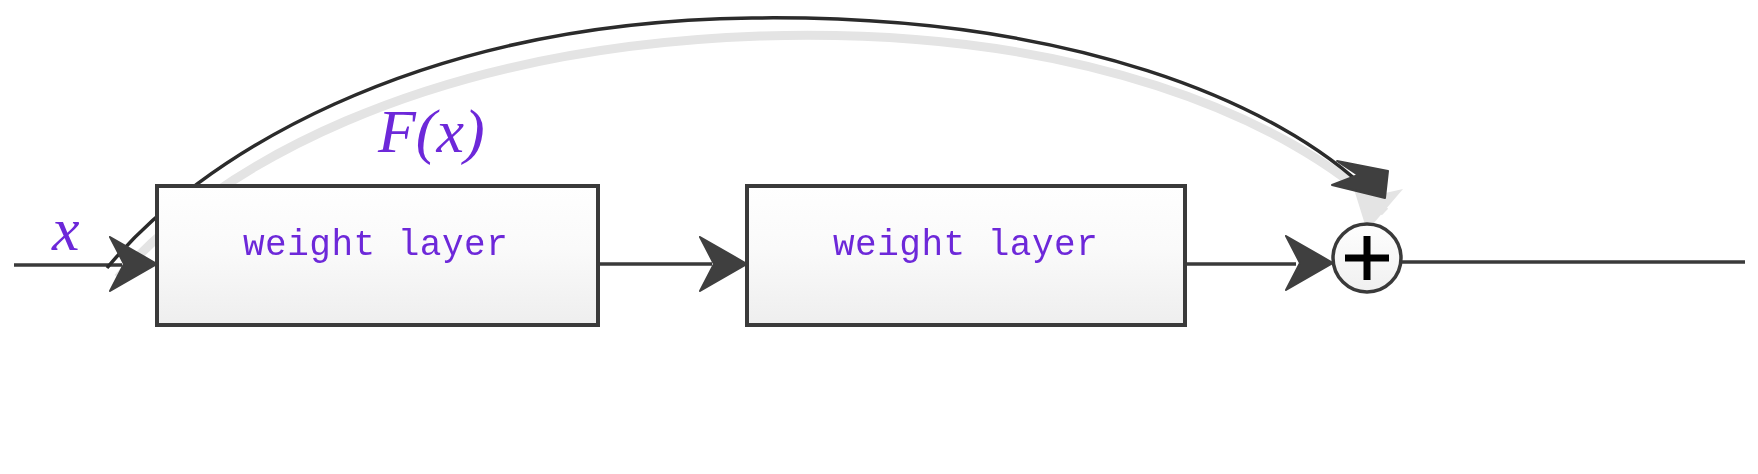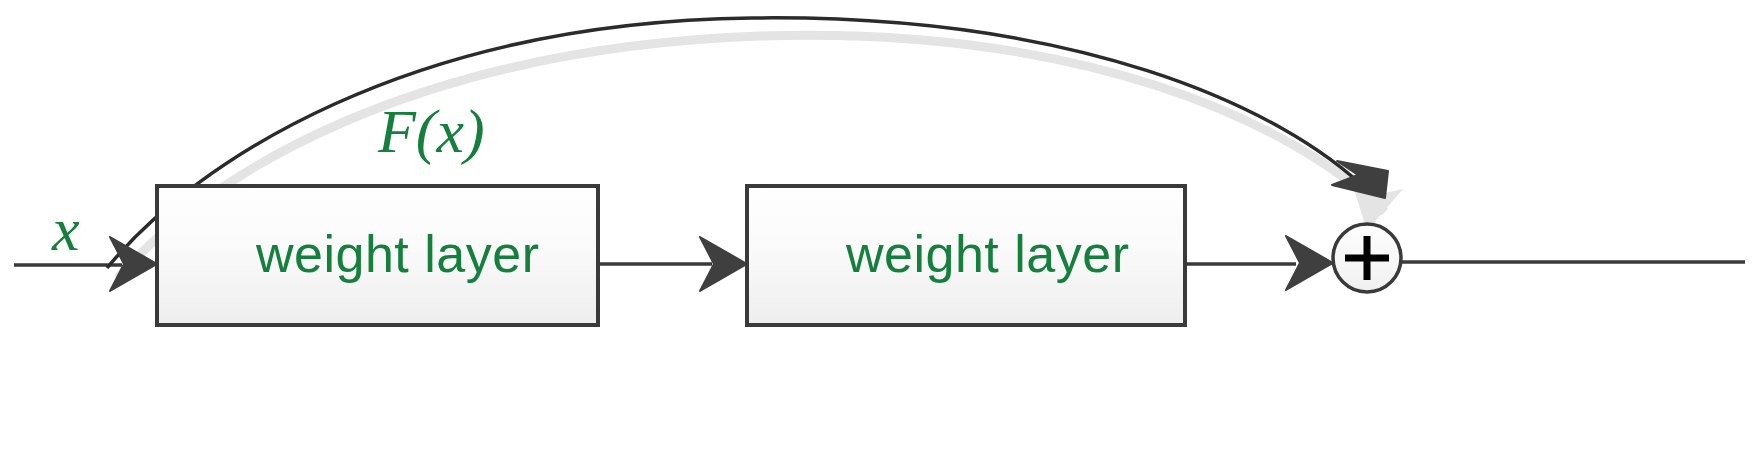--- a/index.html
+++ b/index.html
@@ -23,30 +23,29 @@
     left: 0;
     top: 0;
     width: 1758px;
     height: 474px;
     display: block;
   }
   .layer-box-label,
   .math-label {
     position: absolute;
     white-space: nowrap;
-    color: #15803d;
+    color: #6d28d9;
     line-height: 1;
     pointer-events: none;
   }
   .layer-box-label {
-    font-family: Liberation Sans, sans-serif;
-    font-size: 52px;
+    font-family: Liberation Mono, monospace;
+    font-size: 36px;
     font-style: normal;
     letter-spacing: 0.5px;
-    margin-left: 13px;
   }
   .math-label {
     font-family: "Liberation Serif", "DejaVu Serif", serif;
     font-style: italic;
     font-size: 56px;
   }
   #label-x {
     left: 52px;
     top: 198px;
     font-size: 62px;

